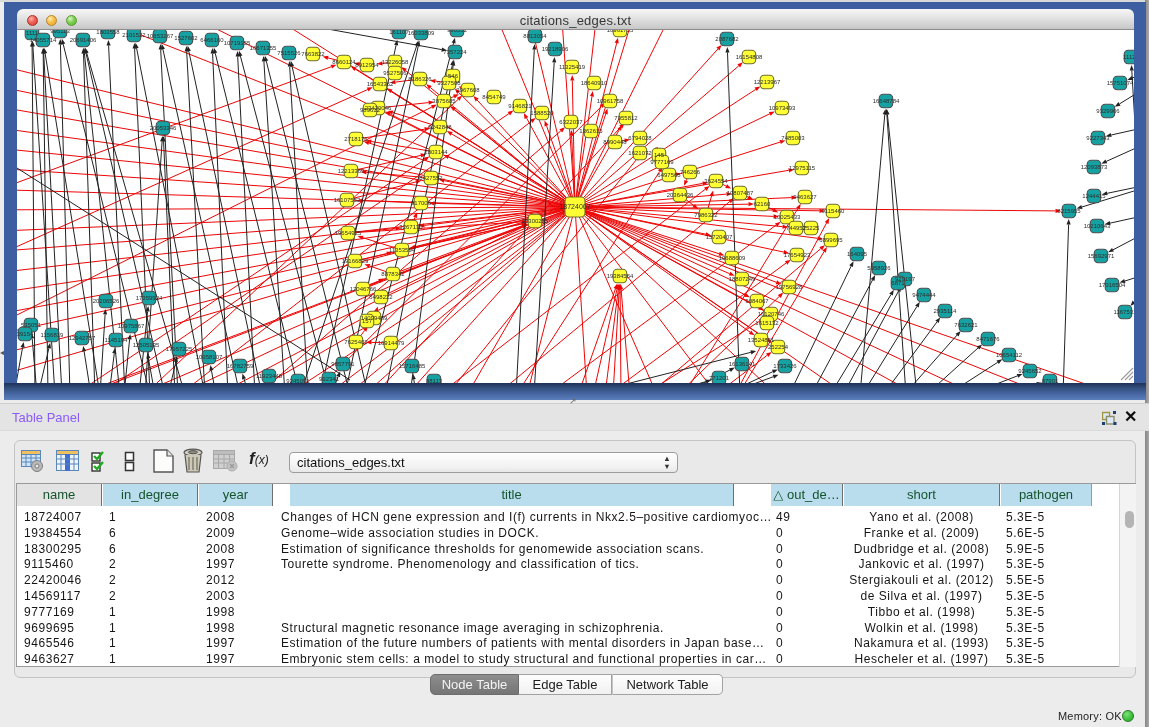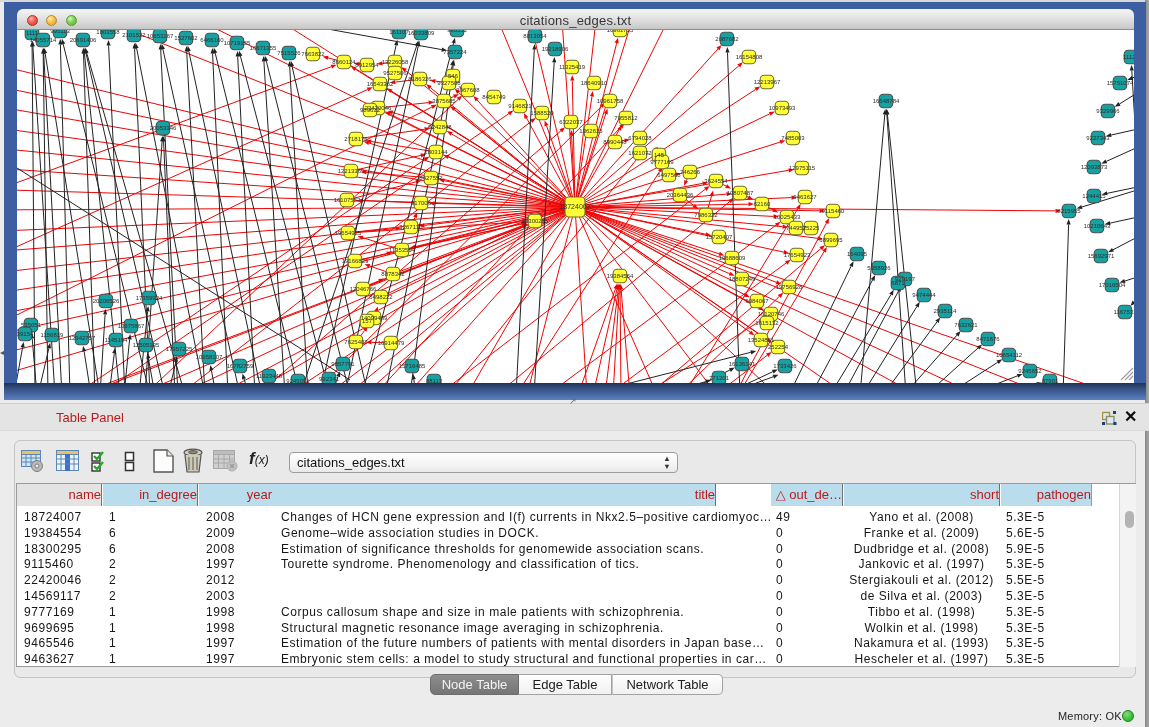--- a/index.html
+++ b/index.html
@@ -19,35 +19,35 @@
 .tl { width:11px; height:11px; border-radius:50%; top:15px; }
 #tl1 { left:26.5px; background:radial-gradient(circle at 35% 30%, #ffb3ac, #ee6156 45%, #d33a2f); border:1px solid #ad3026; }
 #tl2 { left:46px; background:radial-gradient(circle at 35% 30%, #ffeeba, #f7bf45 45%, #e5a030); border:1px solid #b8862a; }
 #tl3 { left:66px; background:radial-gradient(circle at 35% 30%, #d8f7c8, #7ed04f 45%, #55b32e); border:1px solid #5a9a34; }
 #canvas { left:17px; top:30px; width:1117px; height:353px; background:#fff; }
 #leftarrow { left:0px; top:348px; font-size:8px; color:#555; }
 
 
 #tp-band { left:0; top:403px; width:1149px; height:28px; background:#e4e4e4;
   border-top:1px solid #d0d0d0; border-bottom:1px solid #dadada; }
-#tp-title { left:12px; top:410px; font-size:13px; color:#b91c1c;margin-left:44px; }
+#tp-title { left:12px; top:410px; font-size:13px; color:#8b5cf6; }
 #sash { left:569px; top:396px; font-size:9px; color:#666; }
 #float-ic { left:1102px; top:410px; }
 #close-x { left:1124px; top:407px; font-size:16px; font-weight:bold; color:#0d0d0d; }
 #panel { left:14px; top:440px; width:1122px; height:238px; background:#e9e9e9;
   border:1px solid #c4c4c4; border-radius:6px; }
 #dropdown { left:289px; top:452px; width:389px; height:21px; background:linear-gradient(#fff,#f2f2f2 70%,#e8e8e8);
   border:1px solid #9d9d9d; border-radius:4px; }
 #dd-text { left:297px; top:455px; font-size:13px; color:#111; }
 #dd-arrows { left:662px; top:452px; width:10px; height:21px; font-size:7.5px; color:#333;
   line-height:8px; text-align:center; padding-top:3px; }
 
 #tablebox { left:16px; top:483px; width:1120px; height:184px; background:#fff; border:1px solid #9a9a9a; }
 .hd { position:absolute; top:484px; height:22px; background:#b9ddec; border-right:1px solid #6f6f6f;
-  font-size:13px; color:#b91c1c; text-align:right; line-height:22px; }
+  font-size:13px; color:#14532d; text-align:center; line-height:22px; }
 .row { position:absolute; left:17px; width:1103px; height:16px; }
 .c { position:absolute; font-size:12px; letter-spacing:.55px; color:#161616; white-space:nowrap;
   overflow:hidden; top:1px; }
 .ctr { text-align:center; }
 #vscroll { left:1119px; top:484px; width:17px; height:183px; background:#f3f3f3; border-left:1px solid #d6d6d6; }
 #vthumb { left:1125px; top:511px; width:9px; height:17px; background:#b4b4b4; border-radius:4.5px; }
 
 
 #tabs { left:430px; top:674px; width:293px; height:21px; }
 .tab { position:absolute; top:0; height:21px; font-size:13px; color:#202020; text-align:center;
@@ -886,21 +886,21 @@
 <div class="abs" style="left:249px;top:449px;font-size:17px;font-style:italic;font-weight:bold;color:#222">f<span style="font-size:12px;font-weight:normal">(x)</span></div>
 
 <div class="abs" id="dropdown"></div>
 <div class="abs" id="dd-text">citations_edges.txt</div>
 <div class="abs" id="dd-arrows">▲<br>▼</div>
 
 <div class="abs" id="tablebox"></div>
 <div class="hd" style="left:17px;width:85px;background:#e3e3e3">name</div>
 <div class="hd" style="left:103px;width:95px">in_degree</div>
 <div class="hd" style="left:199px;width:74px">year</div>
-<div class="hd" style="left:272px;width:444px">title</div>
+<div class="hd" style="left:290px;width:444px">title</div>
 <div class="hd" style="left:771px;width:72px">△ out_de…</div>
 <div class="hd" style="left:844px;width:156px">short</div>
 <div class="hd" style="left:1001px;width:91px;border-right:1px solid #9a9a9a">pathogen</div>
 <div class="row" style="top:509px">
     <div class="c" style="left:7px;width:76px">18724007</div>
     <div class="c" style="left:92px;width:85px">1</div>
     <div class="c" style="left:189px;width:65px">2008</div>
     <div class="c" style="left:264px;width:489px">Changes of HCN gene expression and I(f) currents in Nkx2.5–positive cardiomyoc…</div>
     <div class="c" style="left:759px;width:65px">49</div>
     <div class="c ctr" style="left:826px;width:157px">Yano et al. (2008)</div>
@@ -939,28 +939,27 @@
     <div class="c" style="left:189px;width:65px">2012</div>
     <div class="c" style="left:759px;width:65px">0</div>
     <div class="c ctr" style="left:826px;width:157px">Stergiakouli et al. (2012)</div>
     <div class="c" style="left:989px;width:85px">5.5E-5</div>
   </div>
 <div class="row" style="top:587.9999999999998px">
     <div class="c" style="left:7px;width:76px">14569117</div>
     <div class="c" style="left:92px;width:85px">2</div>
     <div class="c" style="left:189px;width:65px">2003</div>
     <div class="c" style="left:759px;width:65px">0</div>
-    <div class="c ctr" style="left:826px;width:157px">de Silva et al. (2003)</div>
+    <div class="c ctr" style="left:826px;width:157px">de Silva et al. (1997)</div>
     <div class="c" style="left:989px;width:85px">5.3E-5</div>
   </div>
 <div class="row" style="top:603.7999999999997px">
     <div class="c" style="left:7px;width:76px">9777169</div>
     <div class="c" style="left:92px;width:85px">1</div>
     <div class="c" style="left:189px;width:65px">1998</div>
-    <div class="c" style="left:264px;width:489px">Corpus callosum shape and size in male patients with schizophrenia.</div>
     <div class="c" style="left:759px;width:65px">0</div>
     <div class="c ctr" style="left:826px;width:157px">Tibbo et al. (1998)</div>
     <div class="c" style="left:989px;width:85px">5.3E-5</div>
   </div>
 <div class="row" style="top:619.5999999999997px">
     <div class="c" style="left:7px;width:76px">9699695</div>
     <div class="c" style="left:92px;width:85px">1</div>
     <div class="c" style="left:189px;width:65px">1998</div>
     <div class="c" style="left:264px;width:489px">Structural magnetic resonance image averaging in schizophrenia.</div>
     <div class="c" style="left:759px;width:65px">0</div>

